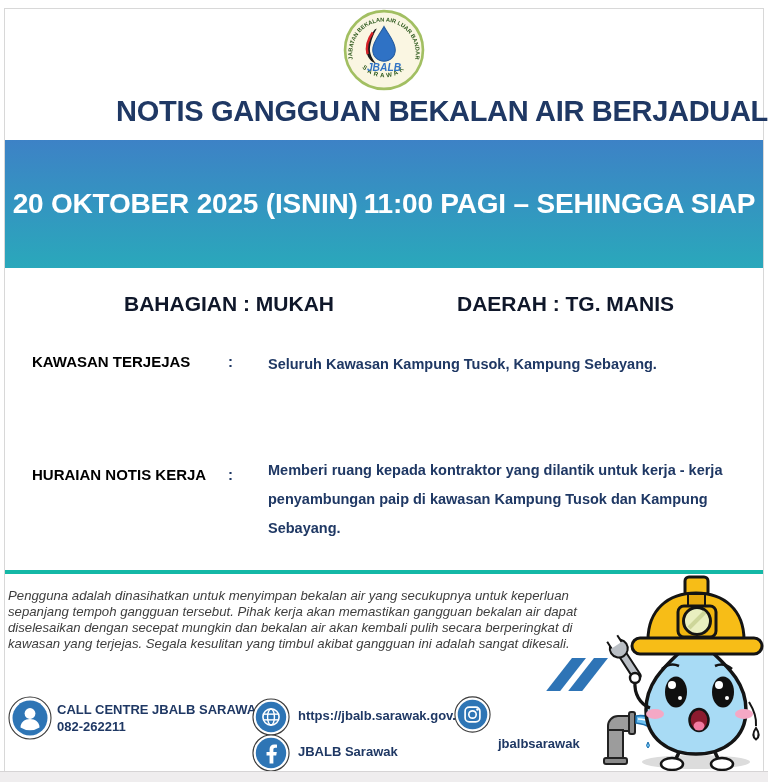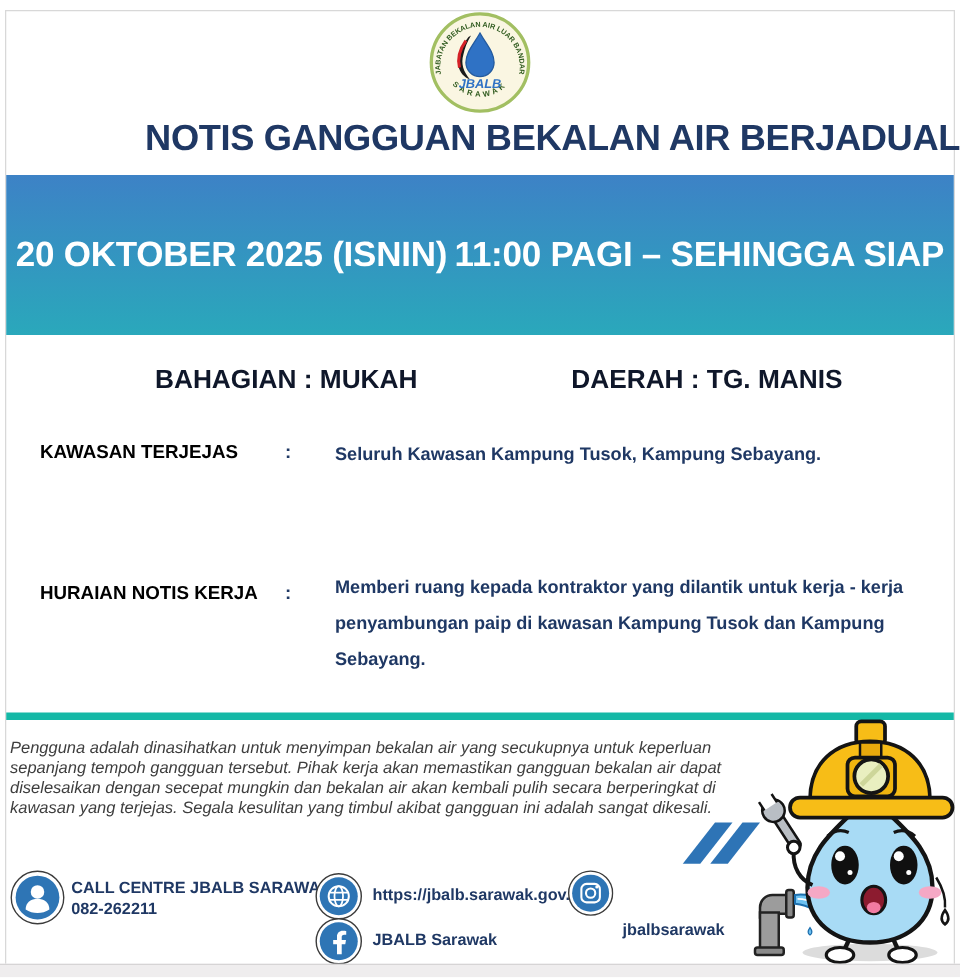--- a/index.html
+++ b/index.html
@@ -29,21 +29,21 @@
   .region-daerah { left:433px;margin-left:24px; }
   .detail-label { position:absolute; left:32px; font-size:15px; font-weight:bold; color:#000000; white-space:nowrap; }
   .detail-colon { position:absolute; left:228px; font-size:15px; font-weight:bold; color:#1f3864; }
   .detail-value { position:absolute; left:268px; font-size:14.5px; font-weight:bold; color:#1f3864; white-space:nowrap; }
   .kawasan-label, .kawasan-colon { top:353px; }
   .kawasan-value { top:356px; }
   .huraian-label, .huraian-colon { top:466px; }
   .huraian-value { top:456px; line-height:29px; }
   .disclaimer {
     position:absolute; left:5px; top:570px; width:758px;
-    border-top:6px solid #14b8a6;
+    border-top:4px solid #14b8a6;
   }
   .disclaimer-text {
     position:absolute; left:3px; top:14px; width:600px;
     font-size:13.2px; font-style:italic; color:#3e3e3e; line-height:16px; white-space:nowrap;
   }
   .contact-bar {
     position:absolute; left:5px; top:658px; width:542px; height:33px;
     background:linear-gradient(90deg, #2c70b3 0%, #30b1c3 100%);
     clip-path:polygon(0 0, 100% 0, calc(100% - 26px) 100%, 0 100%);
     color:#ffffff; font-size:17px; font-weight:bold; letter-spacing:0.5px;

